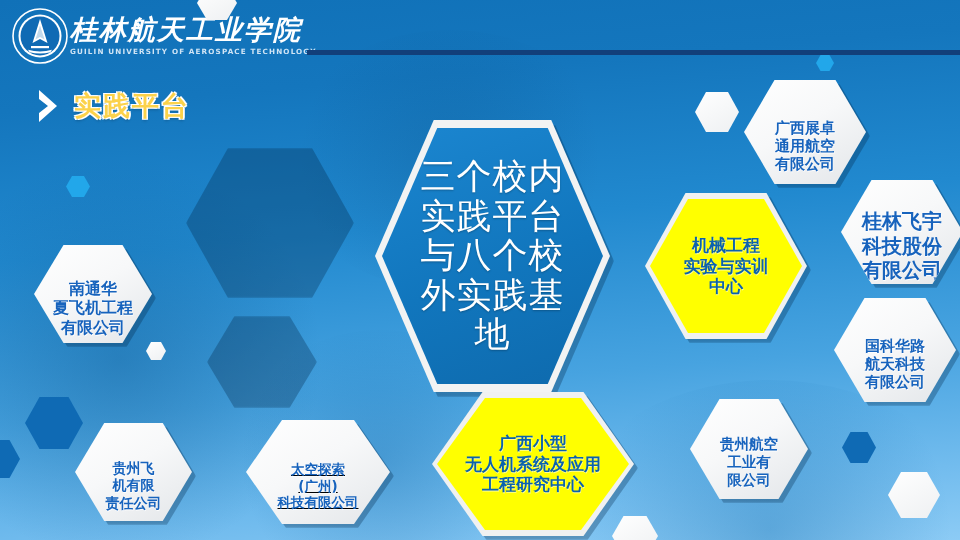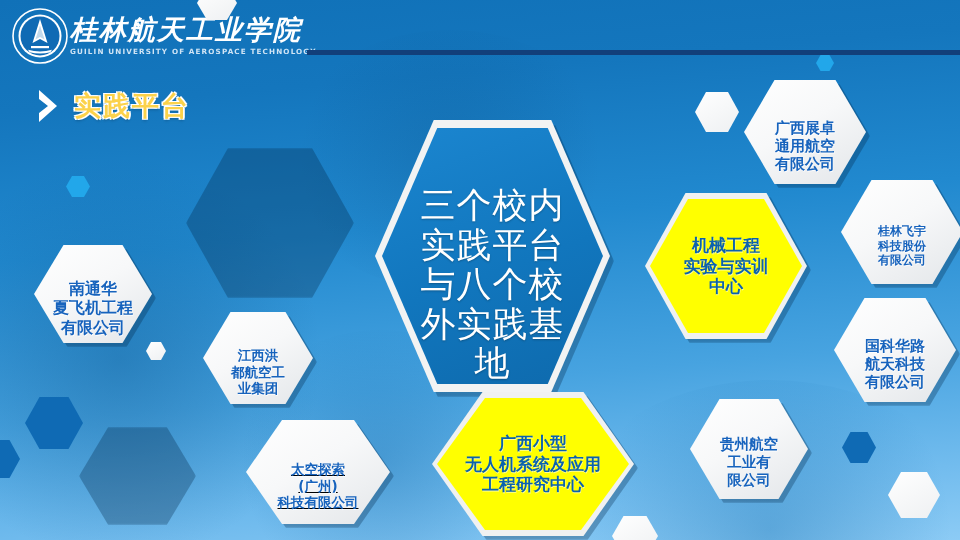--- a/index.html
+++ b/index.html
@@ -117,21 +117,21 @@
   }
 
   
   .hex-center-frame {
     background: #f2f3f3;
   }
   .hex-center-inner {
     position: absolute;
     clip-path: polygon(25% 0%, 75% 0%, 100% 50%, 75% 100%, 25% 100%, 0% 50%);
     background: linear-gradient(160deg, #1b86d0 0%, #1176bd 55%, #0e6aad 100%);
-    display: flex; align-items: flex-end; justify-content: center;
+    display: flex; align-items: center; justify-content: center;
   }
   .hex-center-inner .hex-label {
     color: #ffffff;
     font-size: 35px;
     letter-spacing: 1px;
     font-weight: normal;
     line-height: 1.13;
     text-shadow: 0 1px 2px rgba(0,0,0,0.25);
   }
 
@@ -245,45 +245,45 @@
   </div>
 
   <div class="hex-shadow" style="left:38px; top:249px; width:118px; height:98px;"></div>
   <div class="hex hex-white" style="left:34px; top:245px; width:118px; height:98px;">
     <div class="hex-label" style="font-size:16px;">南通华
 夏飞机工程
 有限公司</div>
   </div>
 
   <div class="hex-shadow" style="left:207px; top:316px; width:110px; height:92px;"></div>
-  <div class="hex hex-white" style="left:203px; top:312px; width:110px; height:92px;">
-    <div class="hex-label" style="font-size:13.5px;">江西洪
-都航空工
-业集团</div>
-  </div>
 
   <div class="hex-shadow" style="left:79px; top:427px; width:117px; height:98px;"></div>
+  <div class="hex hex-white" style="left:75px; top:423px; width:117px; height:98px;">
+    <div class="hex-label" style="font-size:14px;">贵州飞
+机有限
+责任公司</div>
+  </div>
 
   <div class="hex-shadow" style="left:250px; top:424px; width:144px; height:104px;"></div>
   <div class="hex hex-white" style="left:246px; top:420px; width:144px; height:104px;text-decoration:underline;">
     <div class="hex-label" style="font-size:13.5px;">太空探索
 (广州)
 科技有限公司</div>
   </div>
 
   <div class="hex-shadow" style="left:748px; top:84px; width:122px; height:104px;"></div>
   <div class="hex hex-white" style="left:744px; top:80px; width:122px; height:104px;">
     <div class="hex-label" style="font-size:15px;">广西展卓
 通用航空
 有限公司</div>
   </div>
 
   <div class="hex-shadow" style="left:845px; top:184px; width:122px; height:104px;"></div>
   <div class="hex hex-white" style="left:841px; top:180px; width:122px; height:104px;">
-    <div class="hex-label" style="font-size:12px;">桂林飞宇
+    <div class="hex-label" style="font-size:20px;">桂林飞宇
 科技股份
 有限公司</div>
   </div>
 
   <div class="hex-shadow" style="left:838px; top:302px; width:122px; height:104px;"></div>
   <div class="hex hex-white" style="left:834px; top:298px; width:122px; height:104px;">
     <div class="hex-label" style="font-size:15px;">国科华路
 航天科技
 有限公司</div>
   </div>

